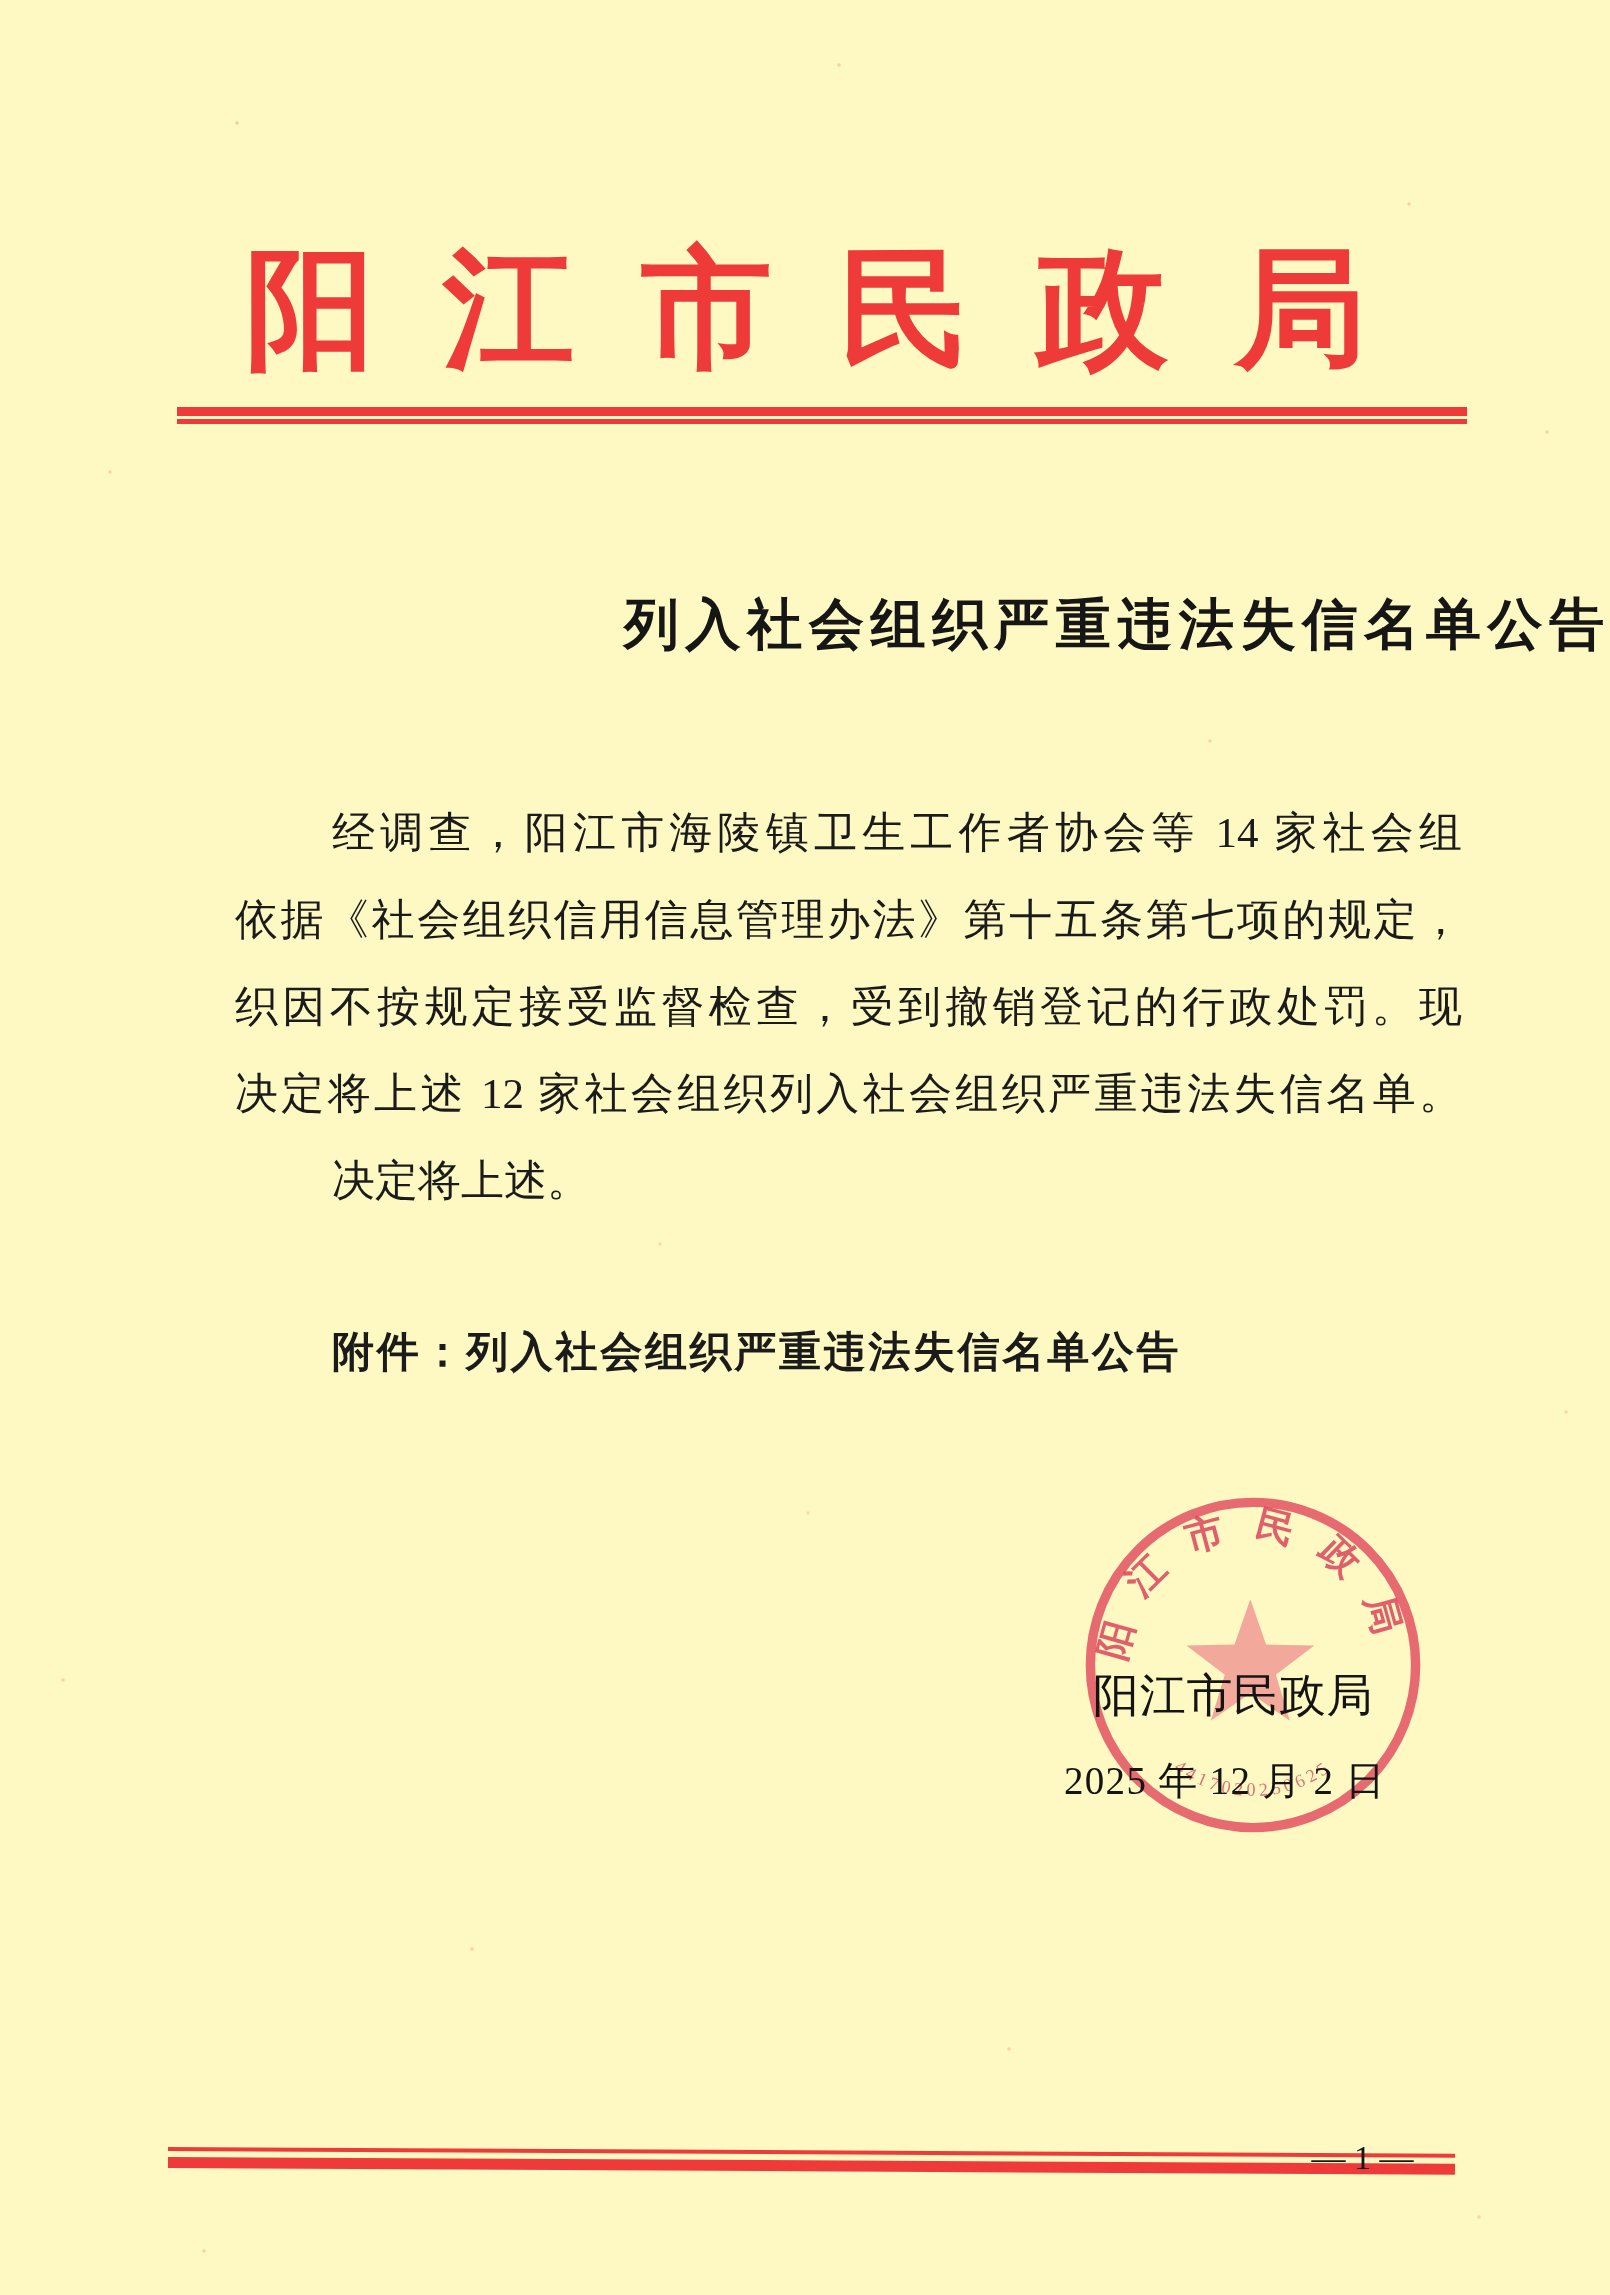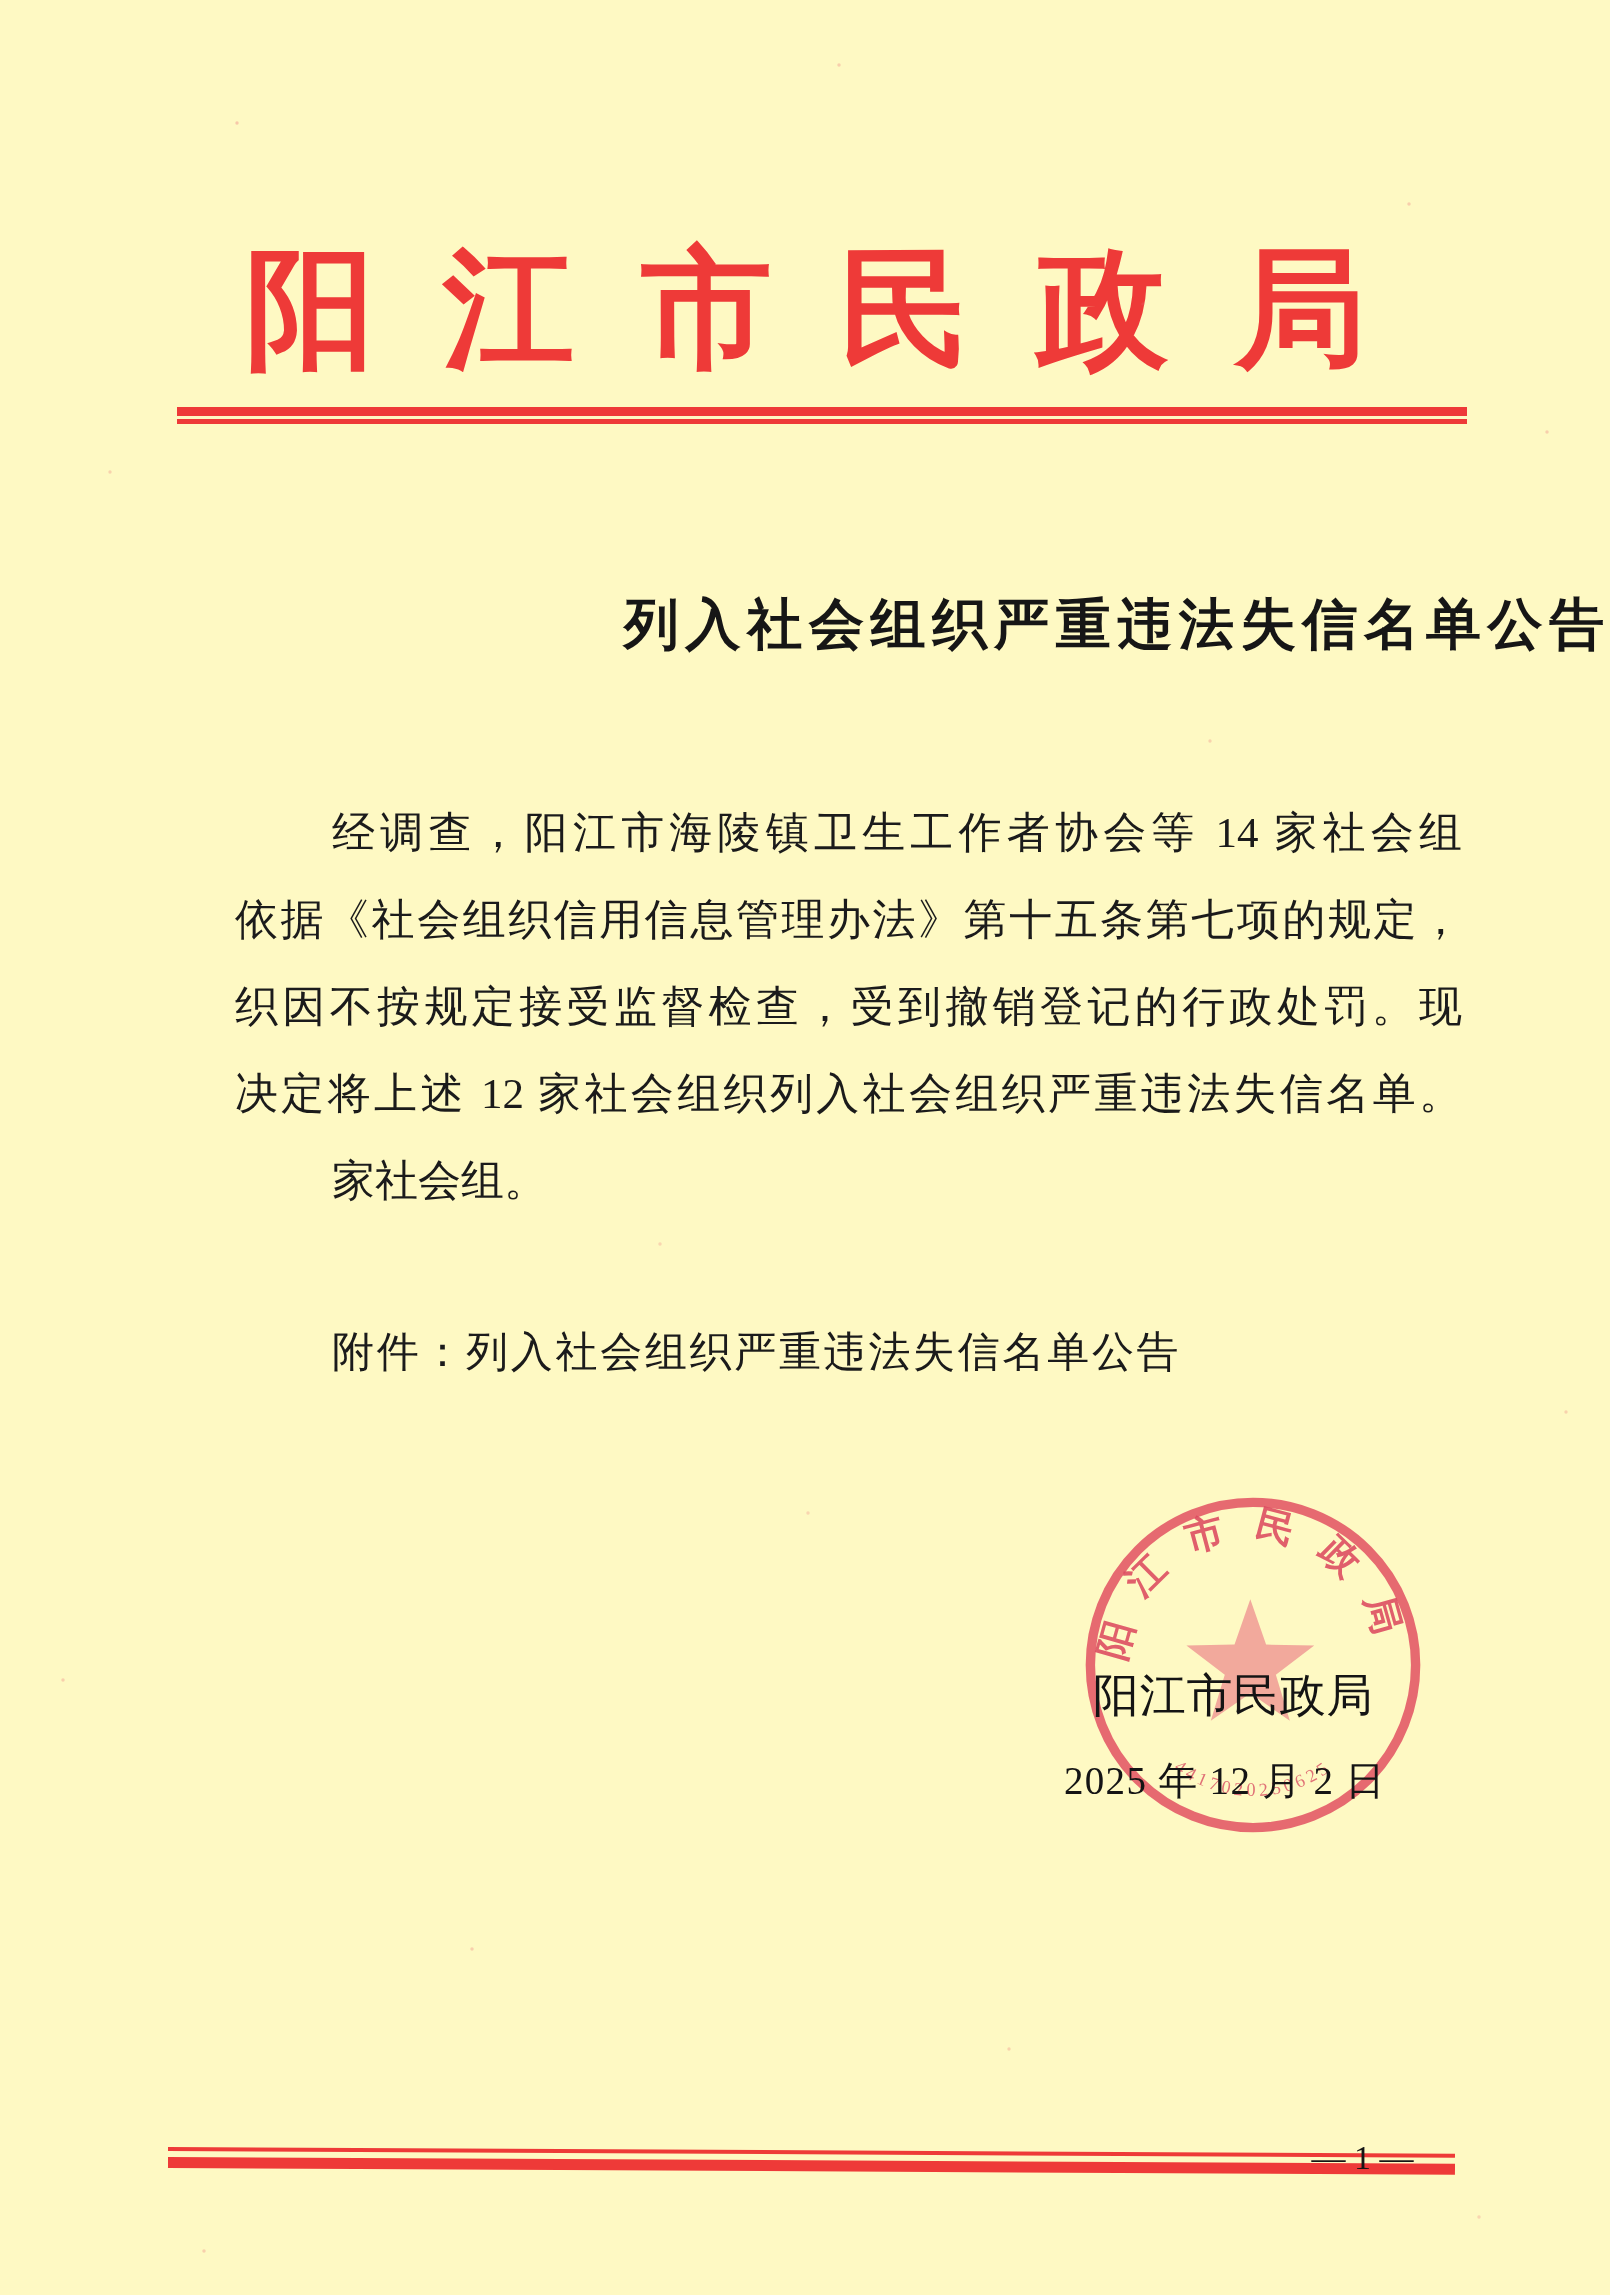--- a/index.html
+++ b/index.html
@@ -43,20 +43,21 @@
   .body-text .line{text-align:justify;}
   .body-text .just{text-align-last:justify;}
   .body-text .indent{padding-left:97px;}
   .attachment{
     position:absolute;top:1309px;left:235px;width:1227px;
     padding-left:97px;box-sizing:border-box;
     font-size:42px;line-height:87px;
     letter-spacing:2.7px;
     color:#1b1b1b;
     white-space:nowrap;
+    font-weight:bold;
   }
   
   .seal{
     position:absolute;left:1085px;top:1494px;
     width:336px;height:342px;
     z-index:1;
   }
   .seal-ring{fill:none;stroke:#e04a5e;stroke-width:14px;opacity:.82;}
   .seal-star{fill:#e7677b;opacity:.55;}
   .seal-arc{
@@ -132,21 +133,21 @@
   <div class="rule rule-top-thick"></div>
   <div class="rule rule-top-thin"></div>
 
   <h1 class="doc-title">列入社会组织严重违法失信名单公告</h1>
 
   <div class="body-text">
     <div class="line indent just">经调查，阳江市海陵镇卫生工作者协会等 14 家社会组</div>
     <div class="line just">依据《社会组织信用信息管理办法》第十五条第七项的规定，</div>
     <div class="line just">织因不按规定接受监督检查，受到撤销登记的行政处罚。现</div>
     <div class="line just">决定将上述 12 家社会组织列入社会组织严重违法失信名单。</div>
-    <div class="line indent">家社会组。</div>
+    <div class="line indent">决定将上述。</div>
   </div>
 
   <div class="attachment">附件：列入社会组织严重违法失信名单公告</div>
 
   <svg class="seal" viewBox="0 0 500 500" xmlns="http://www.w3.org/2000/svg" aria-hidden="true">
     <defs>
       <path id="sealArcTop" d="M 87 341 A 187 187 0 1 1 413 341"></path>
       <path id="sealArcBottom" d="M 100.6 375.3 A 195 195 0 0 0 399.4 375.3"></path>
     </defs>
     <circle class="seal-ring" cx="250" cy="250" r="242"></circle>

